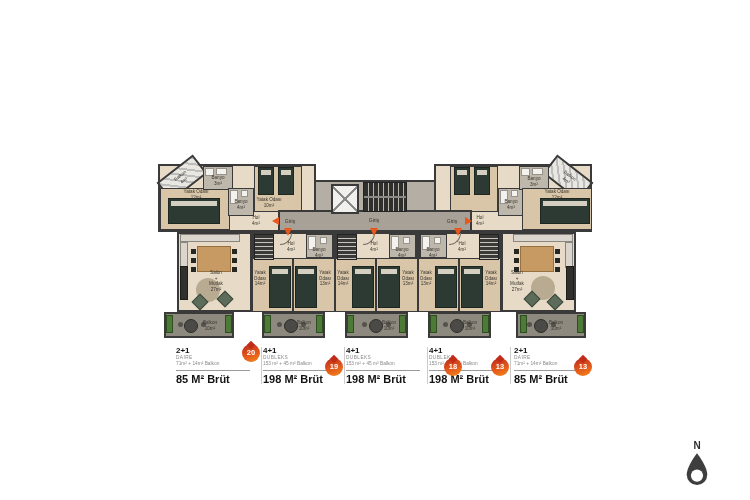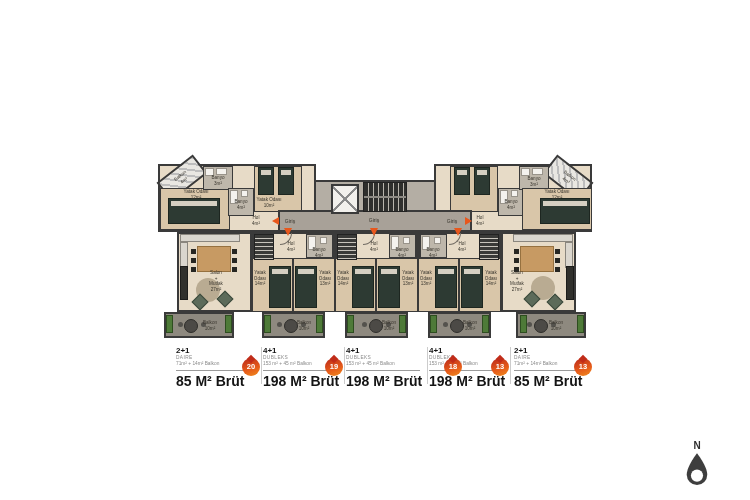--- a/index.html
+++ b/index.html
@@ -44,21 +44,21 @@
   .arr{position:absolute;width:0;height:0;z-index:45;}
   .arr-down {border-left:4.5px solid transparent;border-right:4.5px solid transparent;border-top:8px solid #e8571c;}
   .arr-left {border-top:4px solid transparent;border-bottom:4px solid transparent;border-right:7px solid #e8571c;}
   .arr-right{border-top:4px solid transparent;border-bottom:4px solid transparent;border-left:7px solid #e8571c;}
   
   .ulabel{position:absolute;width:82px;display:flex;flex-direction:column;align-items:flex-start;}
   .ul-type{font-size:8px;font-weight:bold;color:#141414;line-height:1.15;}
   .ul-sub{font-size:4.8px;color:#8a8a8a;letter-spacing:.4px;line-height:1.3;}
   .ul-det{font-size:4.8px;color:#8a8a8a;line-height:1.3;}
   .ul-rule{border-top:1px solid #9a9a9a;width:74px;margin:2.5px 0 2px 0;}
-  .ul-brut{font-size:14px;font-weight:bold;color:#141414;}
+  .ul-brut{font-size:11px;font-weight:bold;color:#141414;}
   .badge{position:absolute;width:18px;height:18px;border-radius:50%;
      background:linear-gradient(160deg,#b9271b,#e65c1a 60%,#ef8c1e);
      color:#fff;font-size:7.5px;font-weight:bold;text-align:center;line-height:18px;z-index:5;}
   .badge::before{content:"";position:absolute;left:50%;top:-2px;width:6px;height:6px;margin-left:-3px;
      background:#c02c19;transform:rotate(45deg);z-index:-1;}
   .sep{position:absolute;width:0;height:37px;border-left:1px solid #cccccc;}
   
   .watermark{position:absolute;left:292px;top:239px;width:176px;text-align:center;
      font-size:15px;font-weight:bold;letter-spacing:1px;color:#c4c4c4;opacity:.55;z-index:60;}
   .compass{position:absolute;left:680px;top:440px;width:34px;text-align:center;z-index:5;}
@@ -301,21 +301,21 @@
     <div class="ul-brut">198 M² Brüt</div>
   </div>
   <div class="ulabel" style="left:514px;top:346px;">
     <div class="ul-type">2+1</div>
     <div class="ul-sub">DAIRE</div>
     <div class="ul-det">71m² + 14m² Balkon</div>
     <div class="ul-rule"></div>
     <div class="ul-brut">85 M² Brüt</div>
   </div>
 
-  <div class="badge" style="left:242px;top:358px;">20</div>
+  <div class="badge" style="left:242px;top:344px;">20</div>
   <div class="badge" style="left:325px;top:358px;">19</div>
   <div class="badge" style="left:408px;top:358px;margin-left:36px;">18</div>
   <div class="badge" style="left:491px;top:358px;">13</div>
   <div class="badge" style="left:574px;top:358px;">13</div>
 
   <div class="sep" style="left:261px;top:347px;"></div>
   <div class="sep" style="left:344px;top:347px;"></div>
   <div class="sep" style="left:427px;top:347px;"></div>
   <div class="sep" style="left:510px;top:347px;"></div>
 

